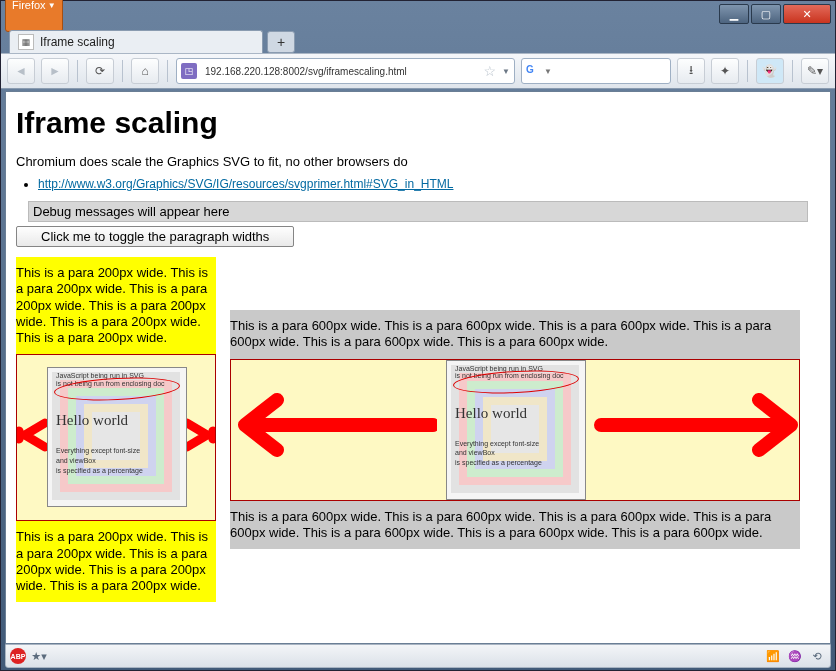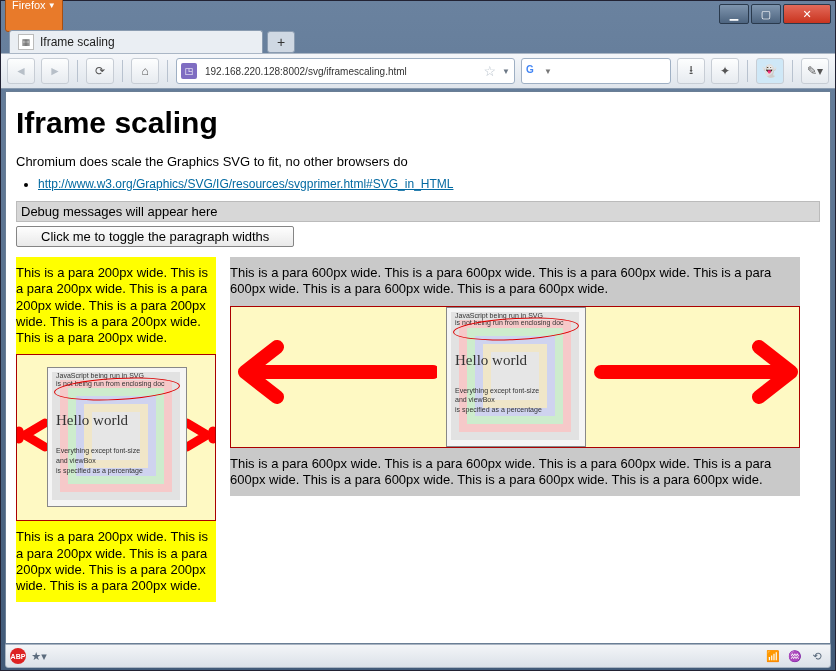--- a/index.html
+++ b/index.html
@@ -26,23 +26,23 @@
 .searchbox{width:140px;display:flex;align-items:center;background:#fff;border:1px solid #9fb0c4;border-radius:3px;height:24px;padding:0 4px;gap:4px}
 .searchbox .g{width:14px;height:14px;font-size:10px;font-weight:bold}
 .searchbox input{flex:1;border:none;outline:none;font-size:12px;color:#888;font-style:italic}
 .vsep{width:1px;height:22px;background:#b8c2cf;margin:0 2px}
 .content{position:absolute;left:4px;right:4px;top:90px;bottom:26px;background:#fff;border:1px solid #6a7e95;overflow:auto;box-sizing:border-box}
 .page{padding:12px 10px 20px 10px}
 .page h1{font-family:Arial,sans-serif;font-size:30px;font-weight:bold;margin:2px 0 14px 0}
 .page p{font-family:Arial,sans-serif;font-size:13px;margin:8px 0}
 .page a{color:#0369a1;}
 .page ul{margin:6px 0 10px 22px;padding:0}
-.debug{background:#d7d7d7;border:1px solid #bbb;padding:2px 4px;font-family:Arial,sans-serif;font-size:13px;margin:4px 0}
+.debug{background:#d7d7d7;border:1px solid #bbb;padding:2px 4px;font-family:Arial,sans-serif;font-size:13px;margin:4px 12px}
 .btn{background:linear-gradient(#fefefe,#e9e9e9);border:1px solid #858585;border-radius:2px;padding:2px 24px;font-family:Arial,sans-serif;font-size:13px}
-.cols{display:flex;gap:14px;margin-top:10px;align-items:flex-start}
+.cols{display:flex;gap:14px;margin-top:10px;align-items:center}
 .col200{width:200px;background:#ffff00}
 .col600{width:570px;background:#c9c9c9}
 .ptxt{font-family:Arial,sans-serif;font-size:13px;line-height:1.25;margin:0}
 .svgbox{border:1px solid #a00;background:#fef9c3;position:relative;overflow:hidden}
 .svgbox200{width:198px;height:165px}
 .svgbox600{width:568px;height:140px}
 .svgimg{width:138px;height:138px;border:1px solid #888;background:#f5f5f5;position:absolute;display:flex;align-items:flex-start;justify-content:flex-start;flex-direction:column}
 .svgimg200{left:30px;top:12px}
 .svgimg600{left:215px;top:0}
 .r{position:absolute;box-sizing:border-box}

